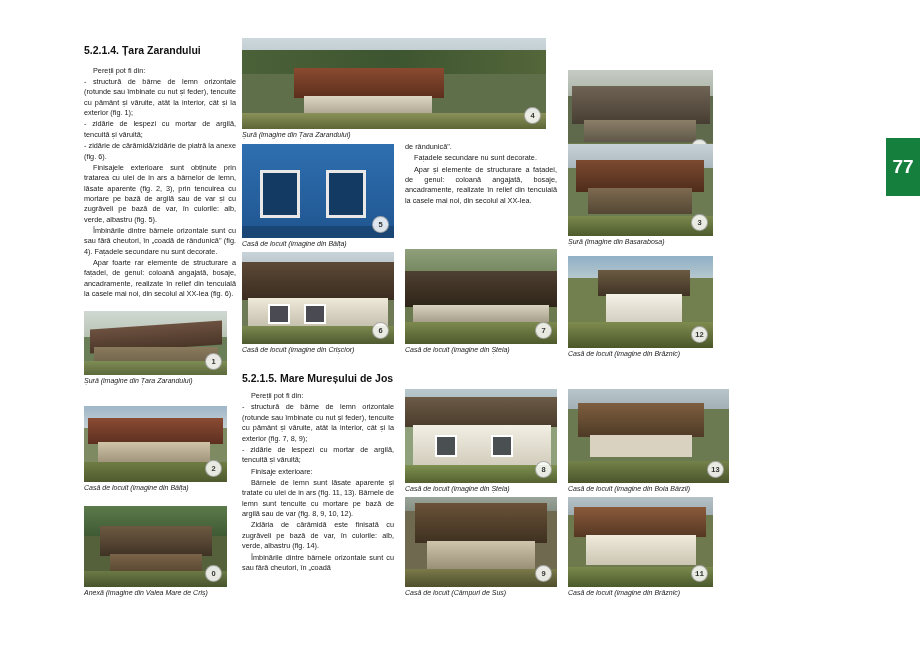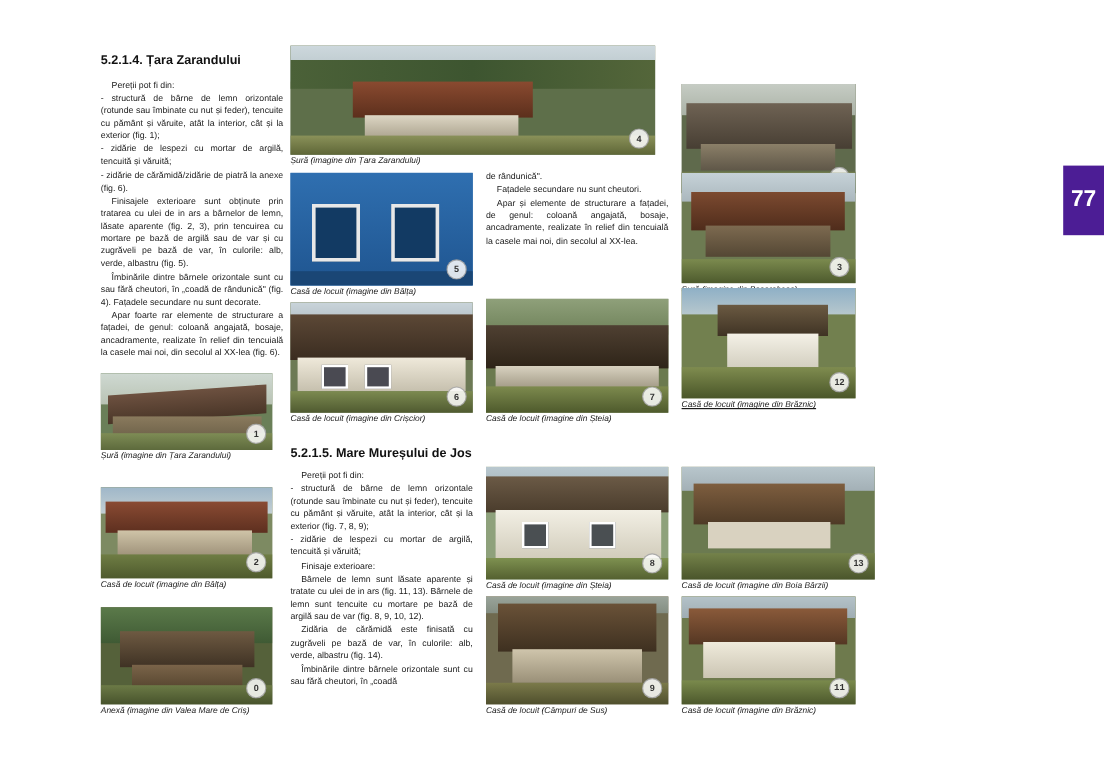--- a/index.html
+++ b/index.html
@@ -6,21 +6,21 @@
   body{
     width:920px;height:650px;background:#ffffff;
     font-family:"Liberation Sans", sans-serif;
     color:#1a1a1a;overflow:hidden;position:relative;
   }
   .page{position:absolute;inset:0;}
 
   
   .page-tab{
     position:absolute;right:0;top:138px;width:34px;height:58px;
-    background:#4c1d95;color:#ffffff;
+    background:#15803d;color:#ffffff;
     display:flex;align-items:center;justify-content:center;
     font-size:19px;font-weight:bold;
   }
 
   
   .col-text{position:absolute;left:84px;top:44px;width:152px;}
   .heading{
     font-size:10.5px;font-weight:bold;color:#111;margin:0 0 8px 0;line-height:1.3;
   }
   .heading2{
@@ -151,21 +151,21 @@
     <p class="body">- structură de bârne de lemn orizontale (rotunde sau îmbinate cu nut și feder), tencuite cu pământ și văruite, atât la interior, cât și la exterior (fig. 7, 8, 9);</p>
     <p class="body">- zidărie de lespezi cu mortar de argilă, tencuită și văruită;</p>
     <p class="body indent">Finisaje exterioare:</p>
     <p class="body indent">Bârnele de lemn sunt lăsate aparente și tratate cu ulei de in ars (fig. 11, 13). Bârnele de lemn sunt tencuite cu mortare pe bază de argilă sau de var (fig. 8, 9, 10, 12).</p>
     <p class="body indent">Zidăria de cărămidă este finisată cu zugrăveli pe bază de var, în culorile: alb, verde, albastru (fig. 14).</p>
     <p class="body indent">Îmbinările dintre bârnele orizontale sunt cu sau fără cheutori, în „coadă</p>
   </div>
 
   <div style="position:absolute;left:405px;top:142px;width:152px;">
     <p class="body">de rândunică".</p>
-    <p class="body indent">Fațadele secundare nu sunt cheutori.</p>
+    <p class="body indent">Fațadele secundare nu sunt decorate.</p>
     <p class="body indent">Apar și elemente de structurare a fațadei, de genul: coloană angajată, bosaje, ancadramente, realizate în relief din tencuială la casele mai noi, din secolul al XX-lea.</p>
   </div>
 
   <div class="figure" style="left:405px;top:249px;width:152px;">
     <div class="ph" style="height:95px;background:#6b7a4f;">
       <div class="sky" style="height:30px;background:linear-gradient(#8fa07a,#6e8159);"></div>
       <div class="roofA" style="left:-6px;top:22px;width:170px;height:36px;background:linear-gradient(#4f4032,#2e2418);"></div>
       <div class="wallA" style="left:8px;top:56px;width:136px;height:18px;background:linear-gradient(#d8d2c0,#a49c88);"></div>
       <div class="ground" style="height:22px;background:linear-gradient(#7d8a4e,#4e5a2c);"></div>
       <div class="badge">7</div>
@@ -212,21 +212,21 @@
     <div class="ph" style="height:92px;background:#6d7b52;">
       <div class="sky" style="height:24px;background:linear-gradient(#c6d2d8,#aab7bd);"></div>
       <div class="roofA" style="left:8px;top:16px;width:128px;height:32px;background:linear-gradient(#7c4a30,#4f2c1b);"></div>
       <div class="wallA" style="left:20px;top:44px;width:104px;height:26px;background:linear-gradient(#7d6a50,#544734);"></div>
       <div class="ground" style="height:20px;background:linear-gradient(#7b8a4e,#4d5a2d);"></div>
       <div class="badge">3</div>
     </div>
     <div class="cap">Șură (imagine din Basarabosa)</div>
   </div>
 
-  <div class="figure" style="left:568px;top:240px;width:145px;text-decoration:underline;">
+  <div class="figure" style="left:568px;top:256px;width:145px;">
     <div class="ph" style="height:92px;background:#72804f;">
       <div class="sky" style="height:22px;background:linear-gradient(#8fb0c6,#b6c7cd);"></div>
       <div class="roofA" style="left:30px;top:14px;width:92px;height:26px;background:linear-gradient(#6b5a42,#3f3324);"></div>
       <div class="wallA" style="left:38px;top:38px;width:76px;height:28px;background:linear-gradient(#f4f1e7,#d3cfc0);"></div>
       <div class="ground" style="height:26px;background:linear-gradient(#7f8c4f,#4a5629);"></div>
       <div class="badge">12</div>
     </div>
     <div class="cap">Casă de locuit (imagine din Brăznic)</div>
   </div>
 

